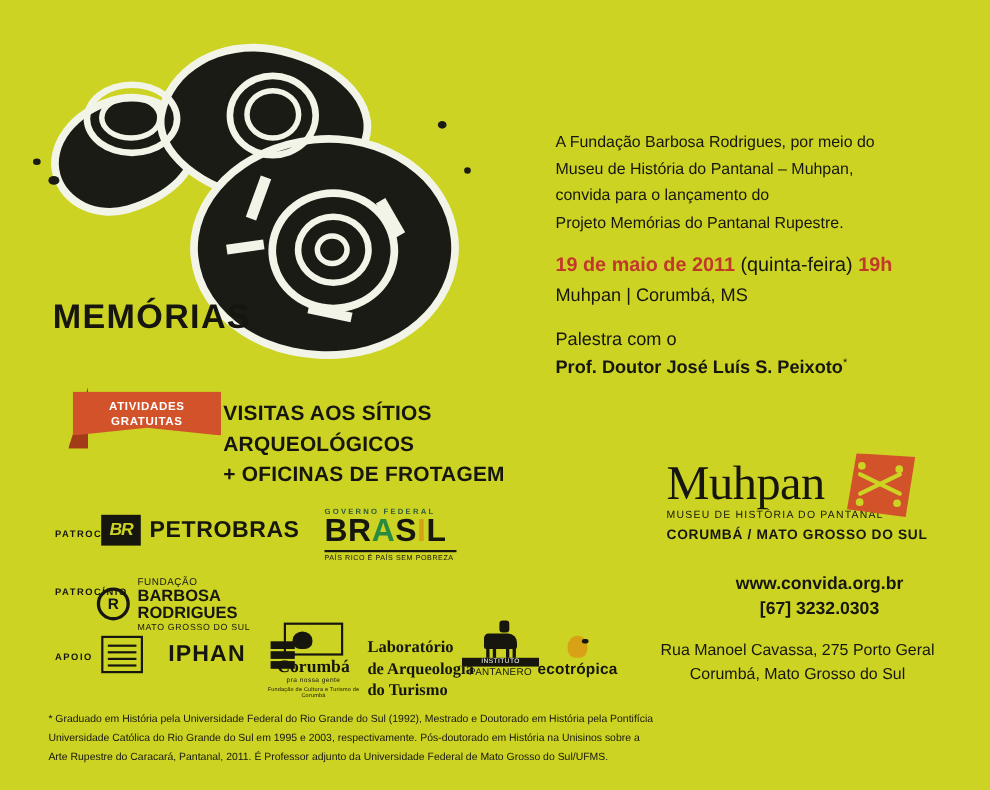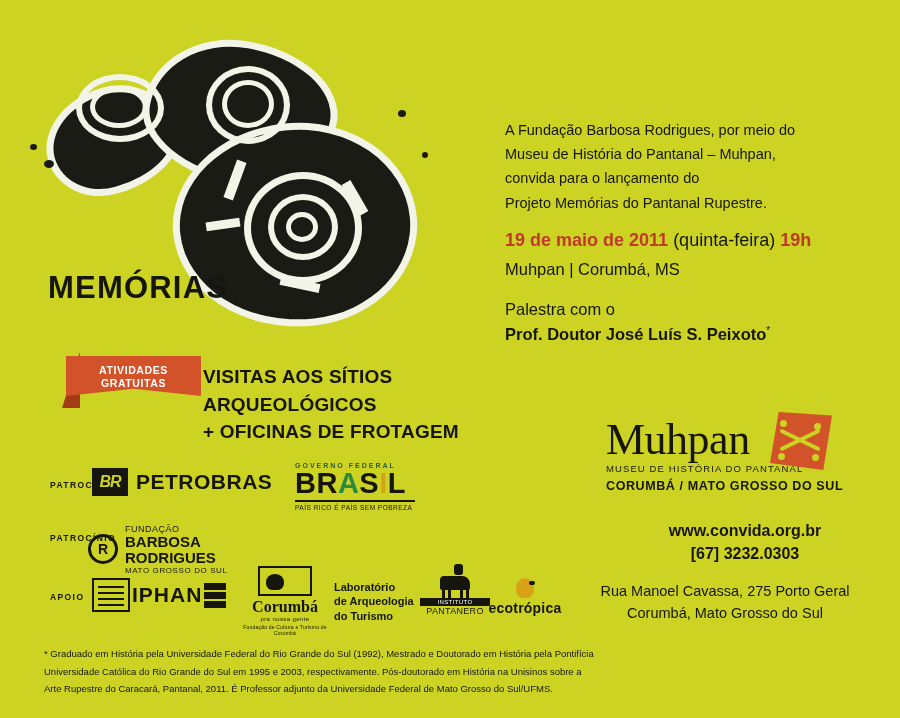--- a/index.html
+++ b/index.html
@@ -344,21 +344,21 @@
     font-size: 14px;
     font-weight: bold;
     display: flex; align-items: center; justify-content: center;
     box-sizing: border-box;
   }
   .fbr .txt .l1 { font-size: 9px; letter-spacing: 0.5px; }
   .fbr .txt .l2 { font-size: 15px; font-weight: bold; line-height: 1.05; }
   .fbr .txt .l3 { font-size: 8px; letter-spacing: 0.6px; }
 
   
-  .iphan { left: 92px; top: 578px; display: flex; align-items: center; gap: 2px; }
+  .iphan { left: 92px; top: 578px; display: flex; align-items: center; gap: 23px; }
   .iphan .temple {
     width: 38px; height: 34px;
     border: 2px solid #16160f;
     position: relative;
     box-sizing: border-box;
   }
   .iphan .temple::before {
     content: "";
     position: absolute;
     left: 4px; right: 4px; top: 6px;
@@ -389,21 +389,21 @@
   }
   .corumba .name {
     font-family: "Liberation Serif", serif;
     font-size: 16px;
     font-weight: bold;
   }
   .corumba .sub1 { font-size: 6px; letter-spacing: 0.4px; }
   .corumba .sub2 { font-size: 5px; letter-spacing: 0.2px; margin-top: 2px; }
 
   
-  .lab { left: 334px; top: 580px; font-size: 11px; line-height: 1.3; font-weight: bold; }
+  .lab { left: 334px; top: 580px; font-size: 15px; line-height: 1.3; font-weight: bold; font-family: Liberation Serif, serif; }
 
   
   .pantanero { left: 420px; top: 560px; text-align: center; width: 70px; }
   .pantanero .rider {
     width: 46px; height: 38px;
     margin: 0 auto;
     position: relative;
   }
   .pantanero .rider .body {
     position: absolute;

